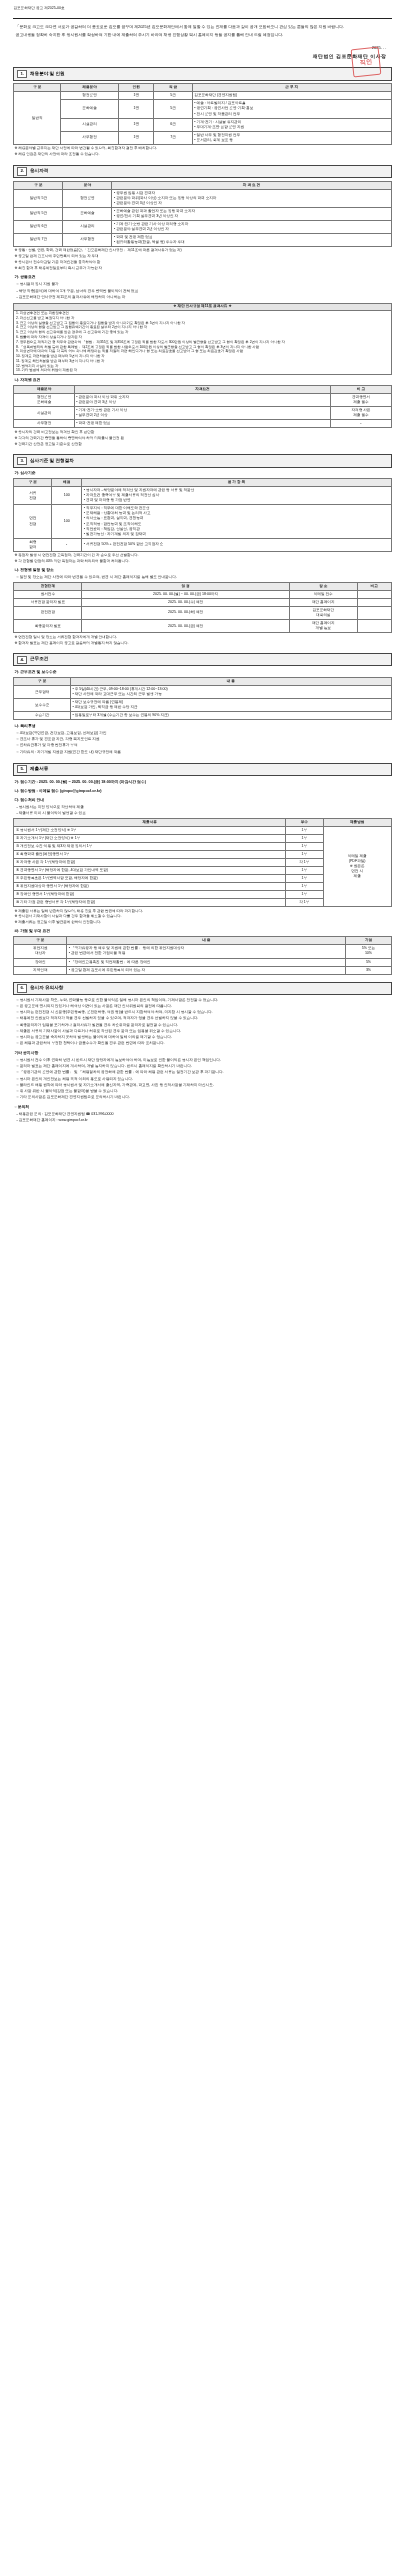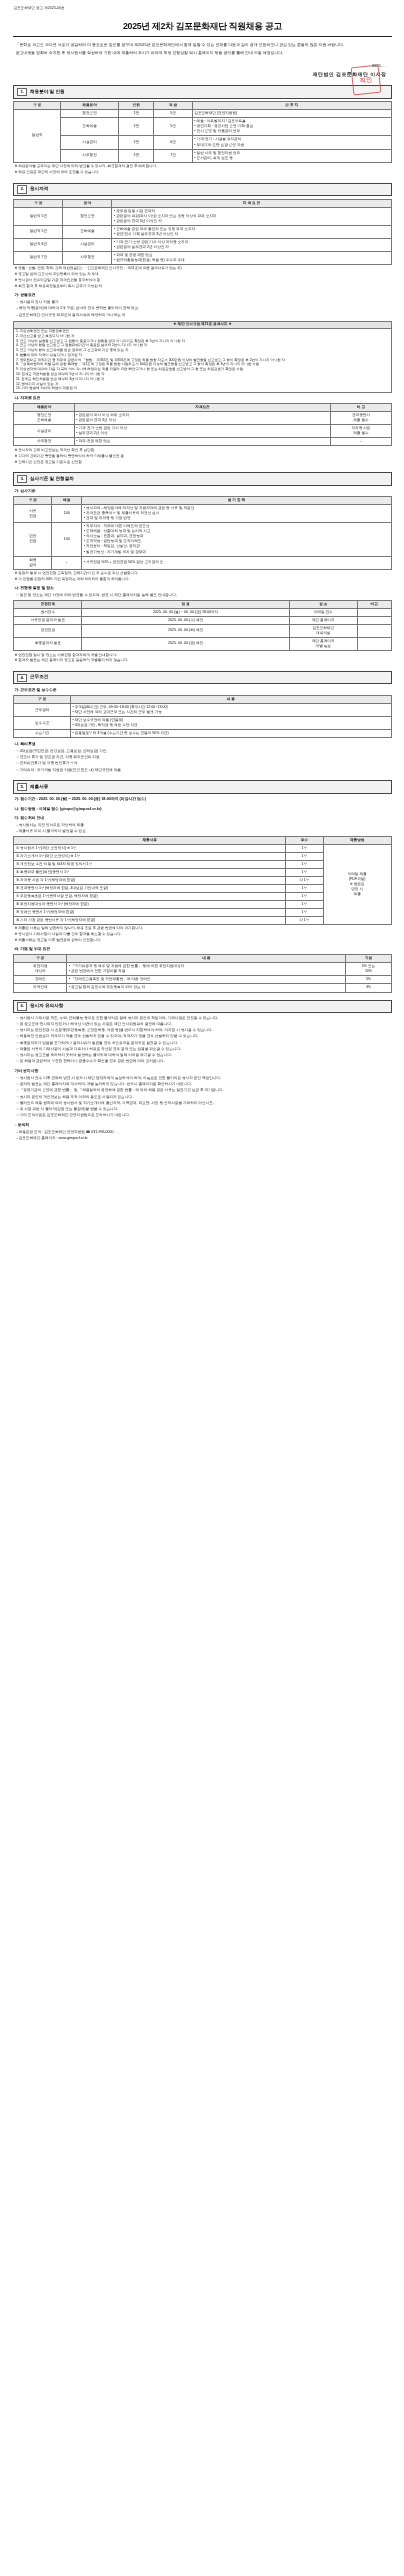--- a/index.html
+++ b/index.html
@@ -91,23 +91,20 @@
   .footer-space { height: 10.3px; }
   .tight td, .tight th { padding: 0.5px 1.5px; }
 </style>
 </head>
 <body>
 
 <div class="page">
 
   <div class="doc-header">김포문화재단 공고 제2025-00호</div>
 
-  <div class="title-block">
-    <div class="doc-title">2025년 제2차 김포문화재단 직원채용 공고</div>
-  </div>
   <div class="title-rule"></div>
 
   <div class="intro">
     <p>「문화로 크고도 크다면 서로가 공감하며 더 풍요로운 김포를 꿈꾸며 제2025년 김포문화재단에서 함께 일할 수 있는 인재를 다음과 같이 공개 모집하오니 관심 있는 분들의 많은 지원 바랍니다.</p>
     <p>공고내용을 정확히 숙지한 후 응시원서를 작성하여 기한 내에 제출하여 주시기 바라며 채용 진행상황 역시 홈페이지 등을 공지를 통해 안내 드릴 예정입니다.</p>
   </div>
 
   <div class="sign-area">
     <div class="sign-date">2025.    .    .</div>
     <div class="sign-name">재단법인 김포문화재단 이사장</div>

